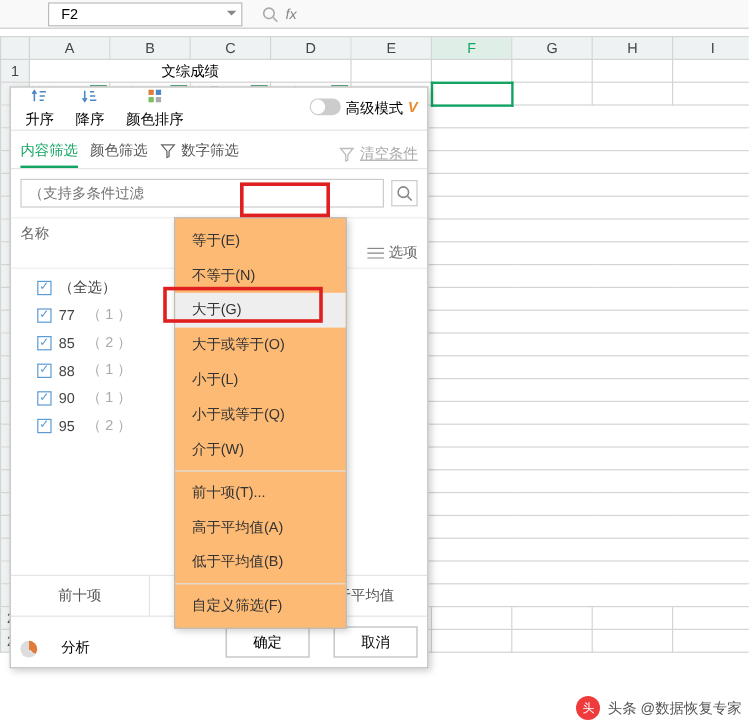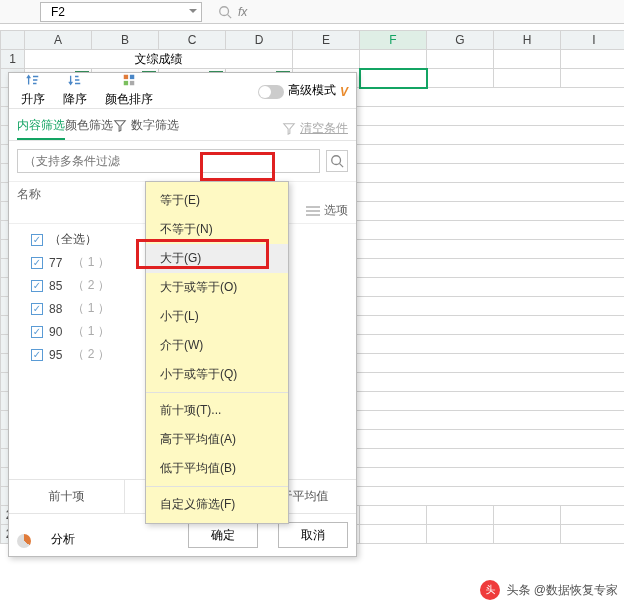--- a/index.html
+++ b/index.html
@@ -24,26 +24,26 @@
   .drop { position:absolute; right:2px; top:2px; width:14px; height:14px; border:1px solid #368f5b; background:#fff; }
   .drop:after { content:""; position:absolute; left:3px; top:4px; border-left:4px solid transparent; border-right:4px solid transparent; border-top:4px solid #368f5b; }
   .actcell { border:2px solid #13a463 !important; }
   .row-sel { background:#dfeee6; }
 
   
   .panel { position:absolute; left:8px; top:72px; width:349px; height:485px; background:#fff; border:1px solid #bcbcbc; box-shadow:2px 2px 6px rgba(0,0,0,0.2); display:flex; flex-direction:column; }
   .panel .bar1 { display:flex; align-items:center; height:36px; border-bottom:1px solid #e4e4e4; padding:0 8px; gap:10px; }
   .sort-btn { display:flex; align-items:center; gap:4px; padding:2px 4px;flex-direction:column; }
   .sort-icon { width:14px; height:14px; }
-  .toggle { margin-left:auto; display:flex; align-items:flex-end; gap:4px; }
+  .toggle { margin-left:auto; display:flex; align-items:flex-start; gap:4px; }
   .switch { width:26px; height:14px; border-radius:7px; background:#ccc; position:relative; }
   .switch:before { content:""; position:absolute; width:12px; height:12px; border-radius:50%; background:#fff; top:1px; left:1px; }
   .vchk { color:#e98a2b; font-style:italic; font-weight:bold; }
 
-  .tabs { display:flex; gap:0; padding:8px 8px 0 8px; border-bottom:1px solid #e4e4e4; height:32px; }
+  .tabs { display:flex; gap:10px; padding:8px 8px 0 8px; border-bottom:1px solid #e4e4e4; height:32px; }
   .tab { padding-bottom:6px; color:#555; cursor:pointer; position:relative; }
   .tab.active { color:#13a463; border-bottom:2px solid #13a463; }
   .icon-tab { display:flex; align-items:center; gap:4px; }
   .funnel-icon { width:14px; height:14px; }
   .tabs-right { margin-left:auto; display:flex; align-items:center; gap:4px; color:#aaa;text-decoration:underline; }
 
   .search-row { padding:8px; display:flex; align-items:center; gap:6px; }
   .search-row input { flex:1; height:24px; padding:2px 6px; border:1px solid #ccc; color:#999; }
   .mag { width:22px; height:22px; border:1px solid #ccc; display:flex; align-items:center; justify-content:center; }
 
@@ -58,21 +58,21 @@
   .quick-row { display:flex; border-top:1px solid #e4e4e4; }
   .quick-row div { flex:1; text-align:center; padding:8px 0; color:#555; }
   .quick-row div + div { border-left:1px solid #e4e4e4; }
 
   .foot { display:flex; align-items:flex-end; padding:8px; border-top:1px solid #e4e4e4; gap:20px; }
   .pie { width:14px; height:14px; border-radius:50%; background:conic-gradient(#e07b3a 0 35%, #ddd 35% 100%); }
   .foot button { min-width:70px; height:26px; background:#fff; border:1px solid #bbb; }
   .foot .spacer { flex:1; }
 
   
-  .submenu { position:absolute; left:136px; top:108px; width:144px; background:#fef9c3; border:1px solid #bcbcbc; box-shadow:2px 2px 6px rgba(0,0,0,0.2); padding:4px 0; }
+  .submenu { position:absolute; left:136px; top:108px; width:144px; background:#fdba74; border:1px solid #bcbcbc; box-shadow:2px 2px 6px rgba(0,0,0,0.2); padding:4px 0; }
   .submenu .mi { padding:6px 14px; color:#333; cursor:pointer; }
   .submenu hr { border:none; border-top:1px solid #e0e0e0; margin:3px 0; }
 
   
   .redbox { position:absolute; border:3px solid #e02020; pointer-events:none; }
 
   
   .wm { position:absolute; right:6px; bottom:4px; display:flex; align-items:center; gap:6px; color:#555; font-size:13px; }
   .wm-round { width:20px; height:20px; border-radius:50%; background:#ef3b3b; color:#fff; display:flex; align-items:center; justify-content:center; font-size:10px; }
 </style>
@@ -361,22 +361,22 @@
     <button>确定</button>
     <button>取消</button>
   </div>
 
   <div class="submenu">
     <div class="mi">等于(E)</div>
     <div class="mi">不等于(N)</div>
     <div class="mi" style="background:#eee">大于(G)</div>
     <div class="mi">大于或等于(O)</div>
     <div class="mi">小于(L)</div>
+    <div class="mi">小于或等于(Q)</div>
     <div class="mi">介于(W)</div>
-    <div class="mi">小于或等于(Q)</div>
     <hr>
     <div class="mi">前十项(T)...</div>
     <div class="mi">高于平均值(A)</div>
     <div class="mi">低于平均值(B)</div>
     <hr>
     <div class="mi">自定义筛选(F)</div>
   </div>
 </div>
 
 <div class="redbox" style="left:200px; top:152px; width:75px; height:29px;"></div>

